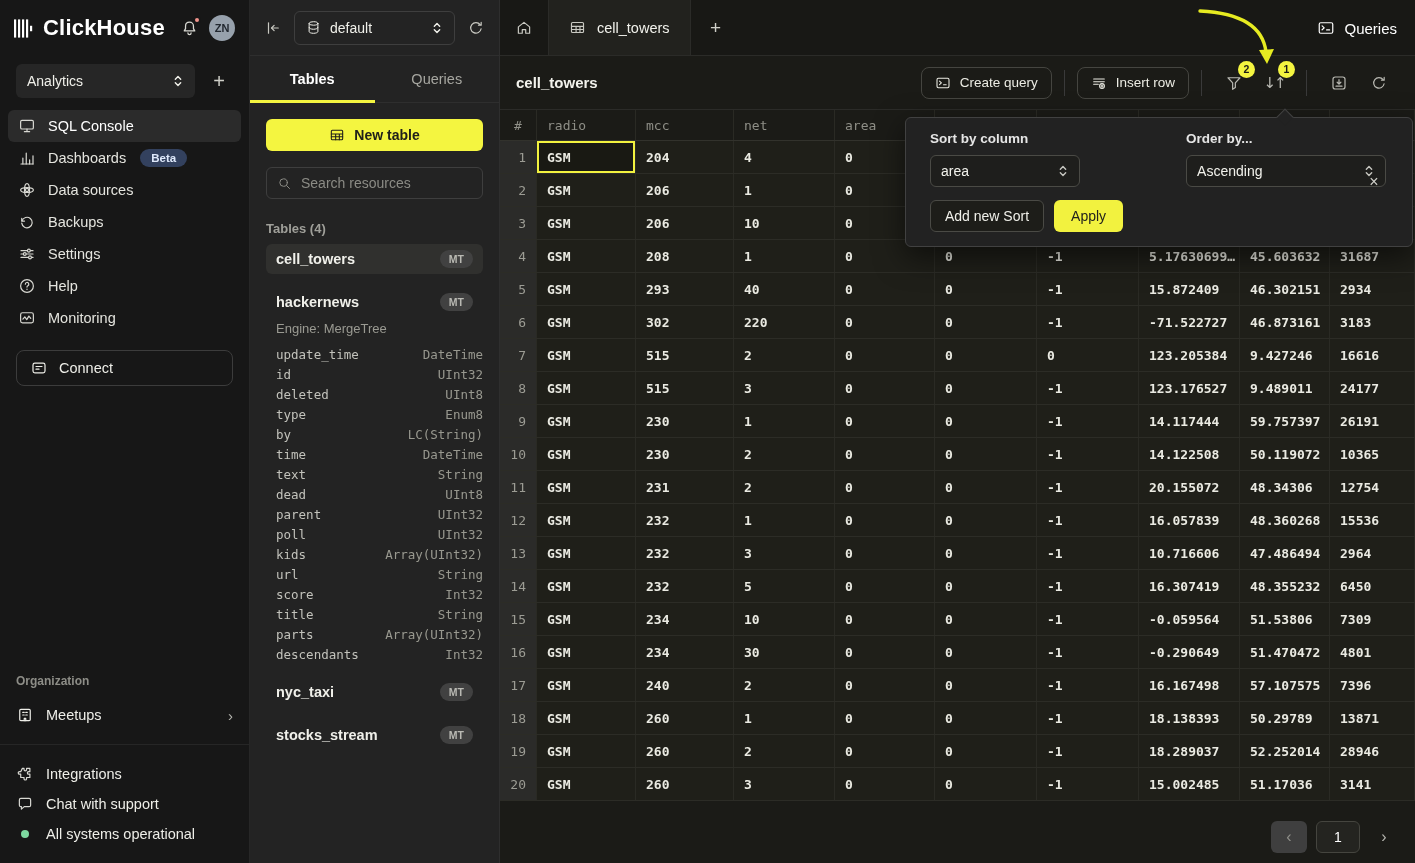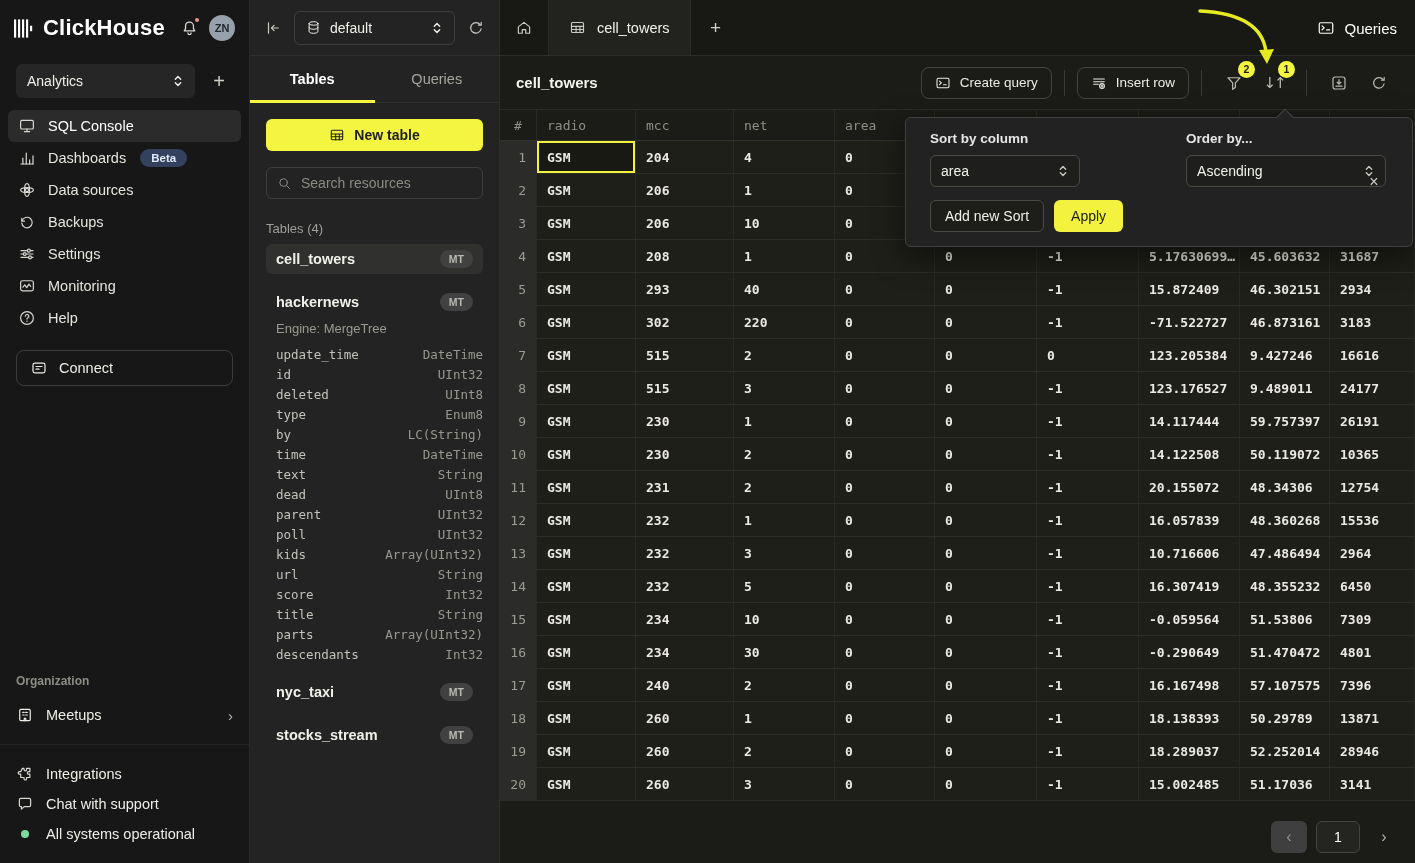--- a/index.html
+++ b/index.html
@@ -44,21 +44,21 @@
   .ex-header { height:56px; border-bottom:1px solid #2e2e2e; display:flex; align-items:center; padding:0 14px; gap:12px; color:#c9c9c2; }
   .db-select { height:34px; border:1px solid #3e3e3e; border-radius:6px; display:flex; align-items:center; gap:9px; padding:0 11px; color:#f0f0ea; font-size:14px; flex:1; }
   .db-select .ud { margin-left:auto; }
   .ex-tabs { height:47px; border-bottom:1px solid #2e2e2e; display:flex; }
   .ex-tab { flex:1; display:flex; align-items:center; justify-content:center; font-size:14.5px; color:#a6a6a0; position:relative; }
   .ex-tab.active { color:#ffffff; font-weight:600; }
   .ex-tab.active::after { content:""; position:absolute; left:0; right:0; bottom:-1px; height:3px; background:#f4f540; }
   .ex-content { padding:16px; }
   .new-table-btn { height:32px; width:100%; background:#f4f540; border:none; border-radius:6px; color:#20201a; font-size:14px; font-weight:600; display:flex; align-items:center; justify-content:center; gap:9px; font-family:inherit; }
   .search-box { margin-top:16px; height:32px; border:1px solid #3e3e3e; border-radius:6px; display:flex; align-items:center; gap:9px; padding:0 10px; color:#8b8b85; font-size:14px; }
-  .tables-label { margin-top:22px; font-size:13px; font-weight:400; color:#9f9f99; }
+  .tables-label { margin-top:22px; font-size:13px; font-weight:700; color:#9f9f99; }
   .tbl-item { margin-top:8px; height:30px; display:flex; align-items:center; justify-content:space-between; padding:0 10px; border-radius:6px; color:#f0f0ea; font-size:14.5px; font-weight:600; }
   .tbl-item.selected { background:#30302e; }
   .mt-pill { background:#414141; color:#b9b9b3; font-size:10.5px; font-weight:700; padding:3px 9px; border-radius:10px; }
   .engine-label { margin:4px 0 8px; padding-left:10px; font-size:13px; color:#9a9a92; }
   .schema-list { padding-left:10px; }
   .schema-row { height:20px; display:flex; align-items:center; justify-content:space-between; font-family:"DejaVu Sans Mono", monospace; font-size:12.5px; }
   .s-name { color:#c2c2bb; }
   .s-type { color:#98988f; }
   .tbl-item.plain { margin-top:13px; }
 
@@ -198,35 +198,35 @@
             <circle cx="14.5" cy="7.5" r="1.9" fill="#171717"></circle>
             <circle cx="9" cy="12" r="1.9" fill="#171717"></circle>
             <circle cx="16" cy="16.5" r="1.9" fill="#171717"></circle>
           </svg>
         </span>
       <span>Settings</span>
     </div>
     <div class="nav-item">
       <span class="nico">
           <svg class="ico" width="18" height="18" viewBox="0 0 24 24">
-            <rect x="3.5" y="5" width="17" height="13.5" rx="2.5"></rect>
-            <path d="M6.5 13.5l2.6-3 2.6 3.6 2.8-4.6 2.5 3"></path>
-          </svg>
-        </span>
-      <span>Monitoring</span>
-    </div>
-    <div class="nav-item">
-      <span class="nico">
-          <svg class="ico" width="18" height="18" viewBox="0 0 24 24">
             <circle cx="12" cy="12" r="8.5"></circle>
             <path d="M9.8 9.6a2.3 2.3 0 1 1 3.4 2c-.9.5-1.2 1-1.2 1.8"></path>
             <path d="M12 16.2v.3"></path>
           </svg>
         </span>
       <span>Help</span>
+    </div>
+    <div class="nav-item">
+      <span class="nico">
+          <svg class="ico" width="18" height="18" viewBox="0 0 24 24">
+            <rect x="3.5" y="5" width="17" height="13.5" rx="2.5"></rect>
+            <path d="M6.5 13.5l2.6-3 2.6 3.6 2.8-4.6 2.5 3"></path>
+          </svg>
+        </span>
+      <span>Monitoring</span>
     </div>
   </div>
 
   <div class="connect-btn">
     <span class="nico">
         <svg class="ico" width="18" height="18" viewBox="0 0 24 24">
           <rect x="4" y="5.5" width="16" height="13" rx="2.5"></rect>
           <path d="M8 10h8M8 13.5h4"></path>
         </svg>
       </span>

